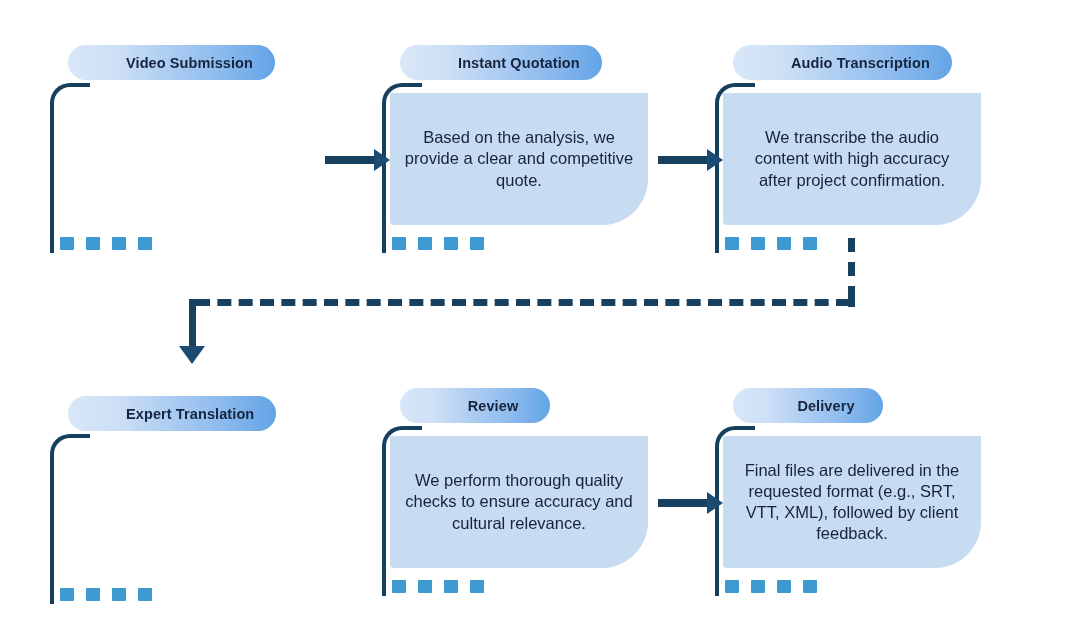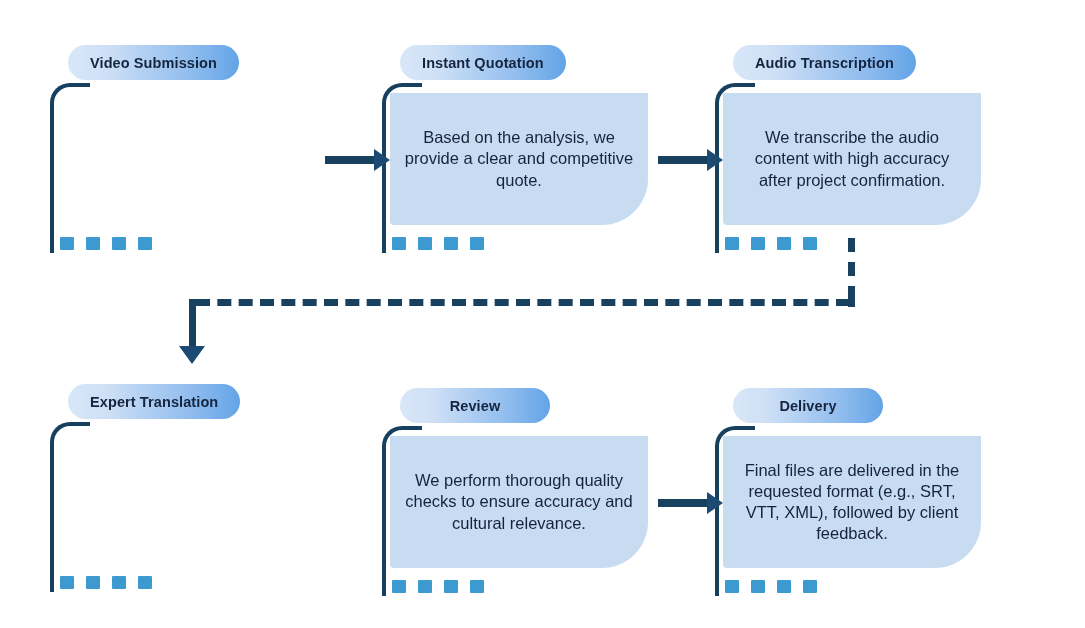--- a/index.html
+++ b/index.html
@@ -58,20 +58,21 @@
     justify-content: center;
     box-sizing: border-box;
     z-index: 3;
   }
   .pill-label {
     font-size: 14.5px;
     font-weight: bold;
     color: #15253f;
     white-space: nowrap;
     letter-spacing: 0.1px;
+    margin-left: 36px;
   }
 
   
   .body-box {
     position: absolute;
     left: 18px;
     top: 48px;
     width: 258px;
     height: 132px;
     background: #c8dcf1;
@@ -198,21 +199,21 @@
       <div class="body-text">Based on the analysis, we provide a clear and competitive quote.</div>
     </div>
     <div class="dots">
       <span class="dot"></span>
       <span class="dot"></span>
       <span class="dot"></span>
       <span class="dot"></span>
     </div>
   </div>
 
-  <div class="card" style="left:40px; top:384px;">
+  <div class="card" style="left:40px; top:396px;">
     <div class="rail"></div>
     <div class="pill">
       <span class="pill-label">Expert Translation</span>
     </div>
     <div class="dots">
       <span class="dot"></span>
       <span class="dot"></span>
       <span class="dot"></span>
       <span class="dot"></span>
     </div>

